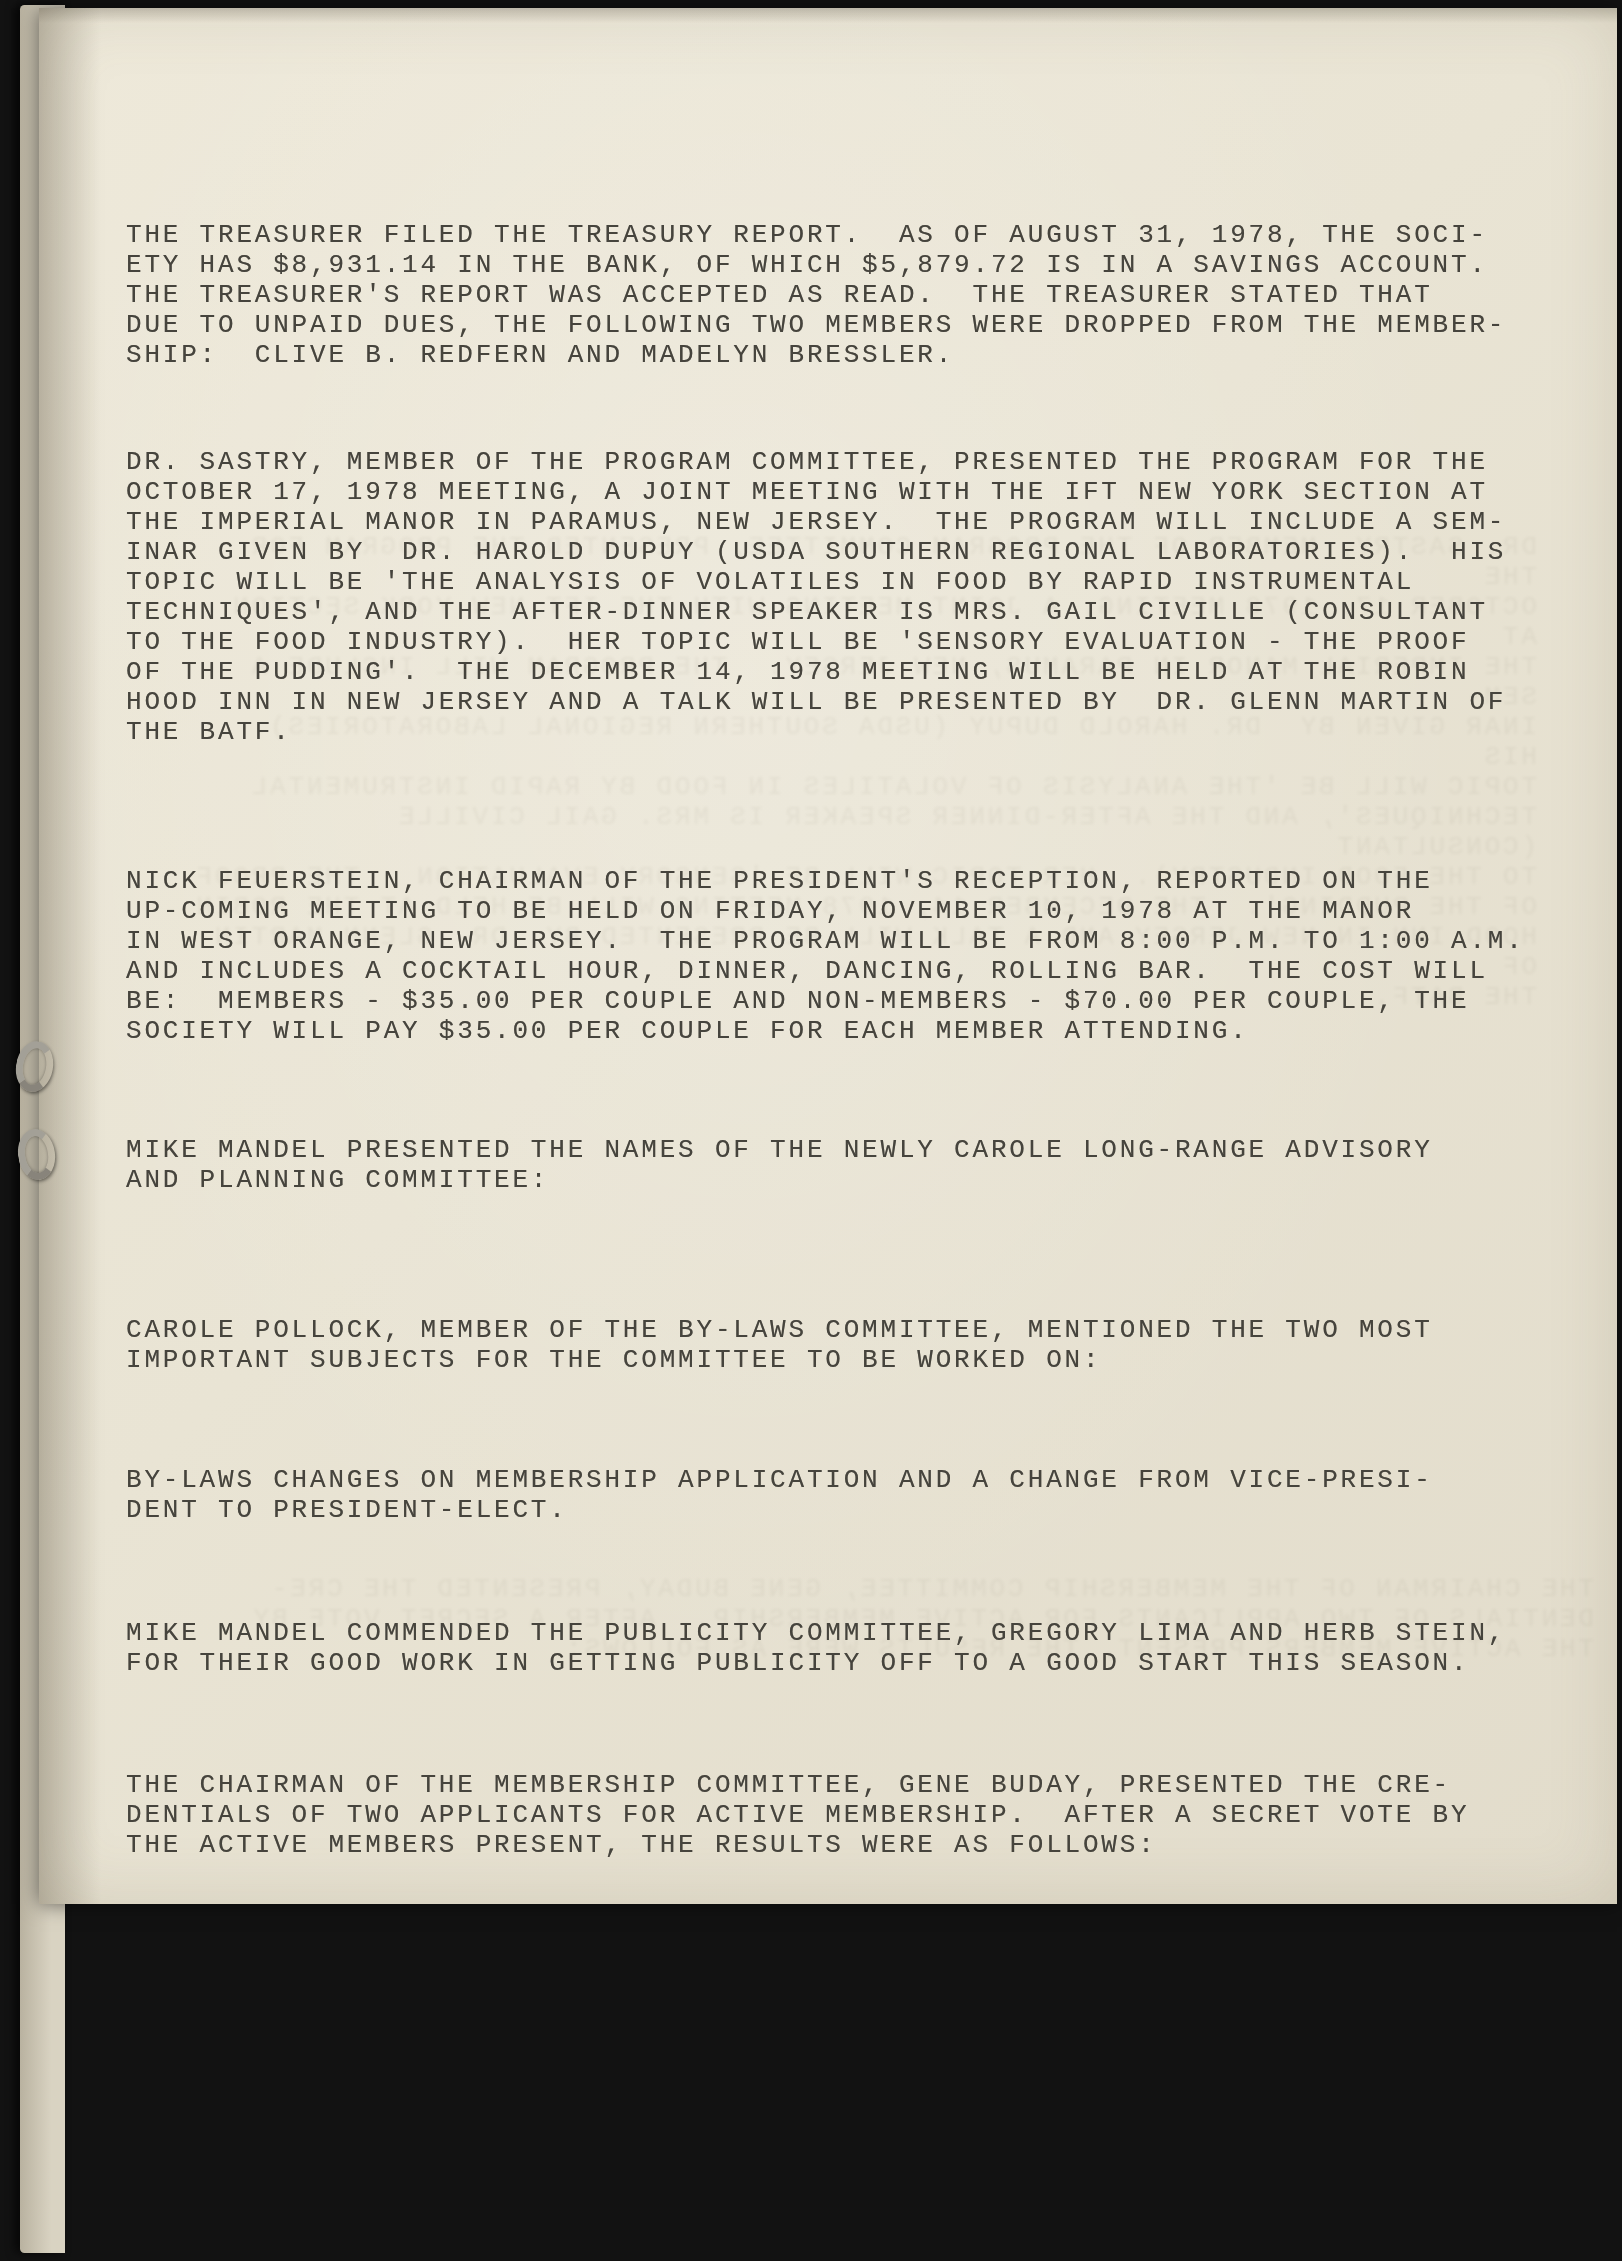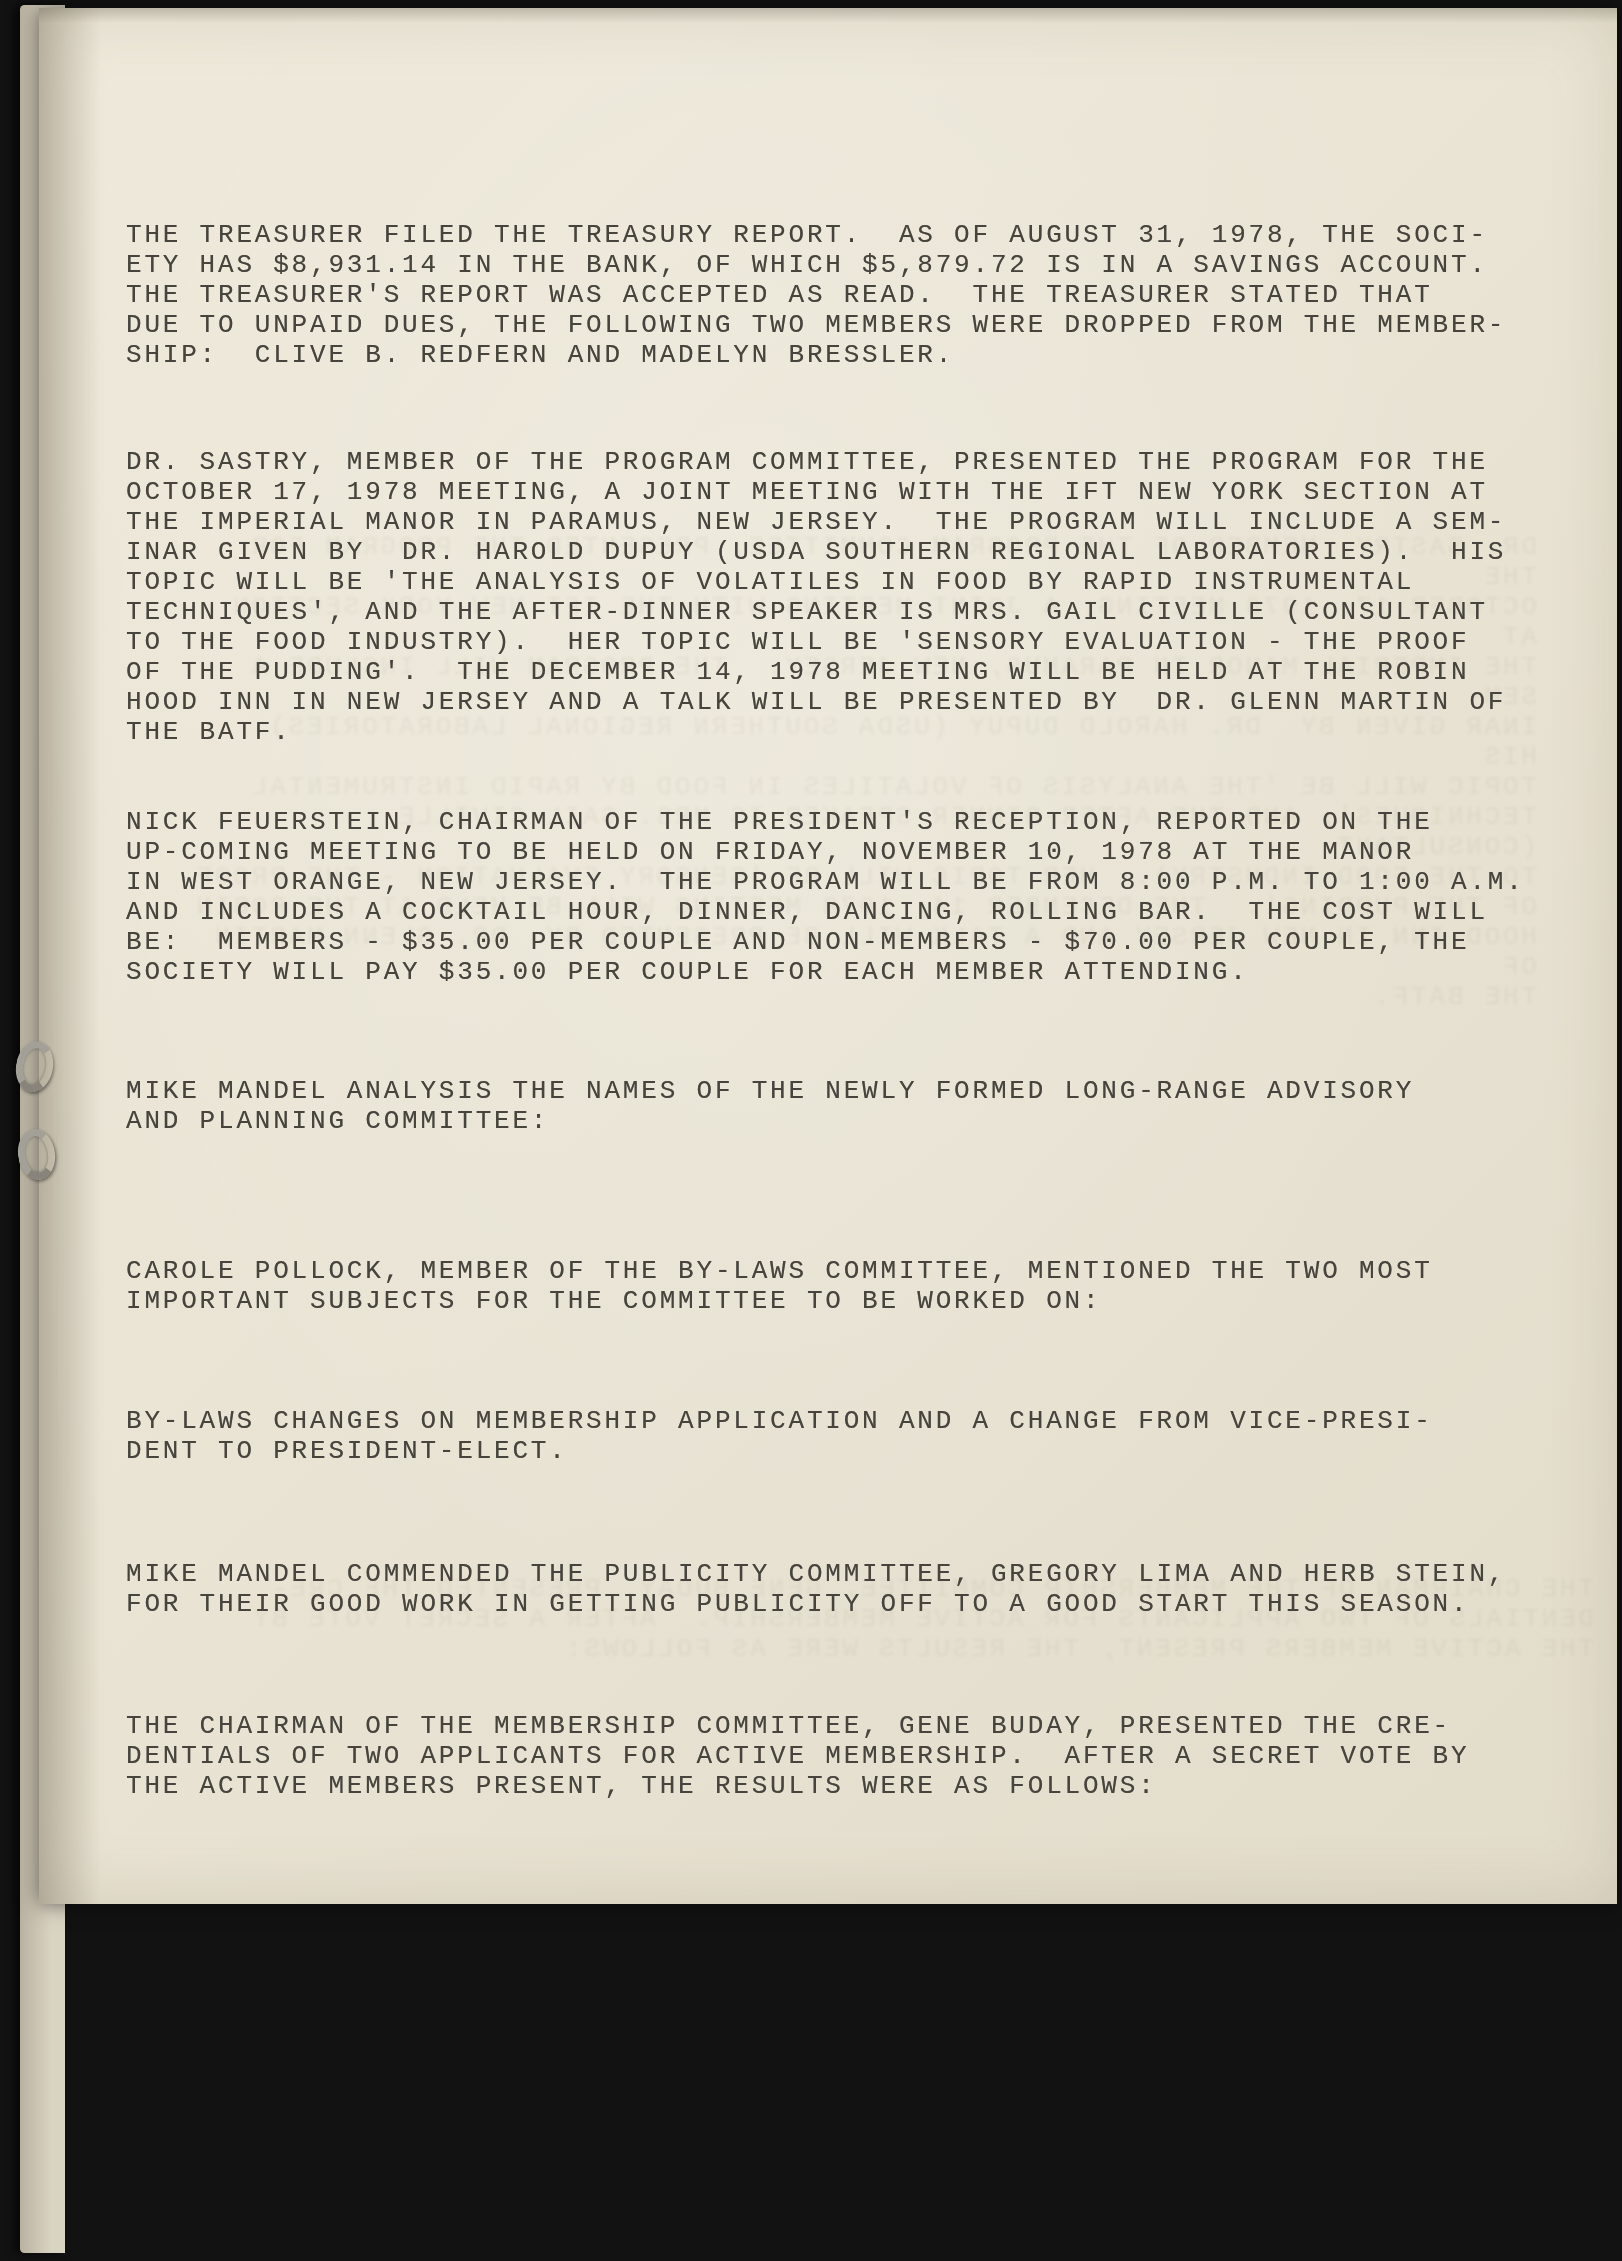--- a/index.html
+++ b/index.html
@@ -52,21 +52,21 @@
     font-size: 26px;
     line-height: 30px;
     letter-spacing: 2.8px;
     color: var(--ink);
     white-space: pre-wrap;
     text-shadow: 0 0 0.6px rgba(70,68,61,0.45);
   }
   .para { margin: 0; }
   .indent { }
   .pb1  { margin-bottom: 17px; }
-  .pb2  { }
+  .pb2  { margin-bottom: 59px; }
   .pb3  { margin-bottom: 29px; }
   .pb4  { margin-bottom: 60px; }
   .listblock1 { margin-left: 563px; margin-bottom: 17px; }
   .pb5  { margin-bottom: 30px; }
   .pb6  { margin-bottom: 33px; font-family: Liberation Mono, monospace; }
   .pb7  { margin-bottom: 32px; }
   .pb8  { margin-bottom: 59px; }
   .pb9  { margin-bottom: 30px; }
 
   .ghost {
@@ -137,21 +137,21 @@
 TO THE FOOD INDUSTRY).  HER TOPIC WILL BE 'SENSORY EVALUATION - THE PROOF
 OF THE PUDDING'.  THE DECEMBER 14, 1978 MEETING WILL BE HELD AT THE ROBIN
 HOOD INN IN NEW JERSEY AND A TALK WILL BE PRESENTED BY  DR. GLENN MARTIN OF
 THE BATF.</p>
       <p class="para pb3 indent">NICK FEUERSTEIN, CHAIRMAN OF THE PRESIDENT'S RECEPTION, REPORTED ON THE
 UP-COMING MEETING TO BE HELD ON FRIDAY, NOVEMBER 10, 1978 AT THE MANOR
 IN WEST ORANGE, NEW JERSEY.  THE PROGRAM WILL BE FROM 8:00 P.M. TO 1:00 A.M.
 AND INCLUDES A COCKTAIL HOUR, DINNER, DANCING, ROLLING BAR.  THE COST WILL
 BE:  MEMBERS - $35.00 PER COUPLE AND NON-MEMBERS - $70.00 PER COUPLE, THE
 SOCIETY WILL PAY $35.00 PER COUPLE FOR EACH MEMBER ATTENDING.</p>
-      <p class="para pb4 indent">MIKE MANDEL ANALYSIS THE NAMES OF THE NEWLY FORMED LONG-RANGE ADVISORY
+      <p class="para pb4 indent">MIKE MANDEL PRESENTED THE NAMES OF THE NEWLY CAROLE LONG-RANGE ADVISORY
 AND PLANNING COMMITTEE:</p>
       <p class="para pb5 indent">CAROLE POLLOCK, MEMBER OF THE BY-LAWS COMMITTEE, MENTIONED THE TWO MOST
 IMPORTANT SUBJECTS FOR THE COMMITTEE TO BE WORKED ON:</p>
       <p class="para pb6 indent">BY-LAWS CHANGES ON MEMBERSHIP APPLICATION AND A CHANGE FROM VICE-PRESI-
 DENT TO PRESIDENT-ELECT.</p>
       <p class="para pb7 indent">MIKE MANDEL COMMENDED THE PUBLICITY COMMITTEE, GREGORY LIMA AND HERB STEIN,
 FOR THEIR GOOD WORK IN GETTING PUBLICITY OFF TO A GOOD START THIS SEASON.</p>
       <p class="para pb8 indent">THE CHAIRMAN OF THE MEMBERSHIP COMMITTEE, GENE BUDAY, PRESENTED THE CRE-
 DENTIALS OF TWO APPLICANTS FOR ACTIVE MEMBERSHIP.  AFTER A SECRET VOTE BY
 THE ACTIVE MEMBERS PRESENT, THE RESULTS WERE AS FOLLOWS:</p>

